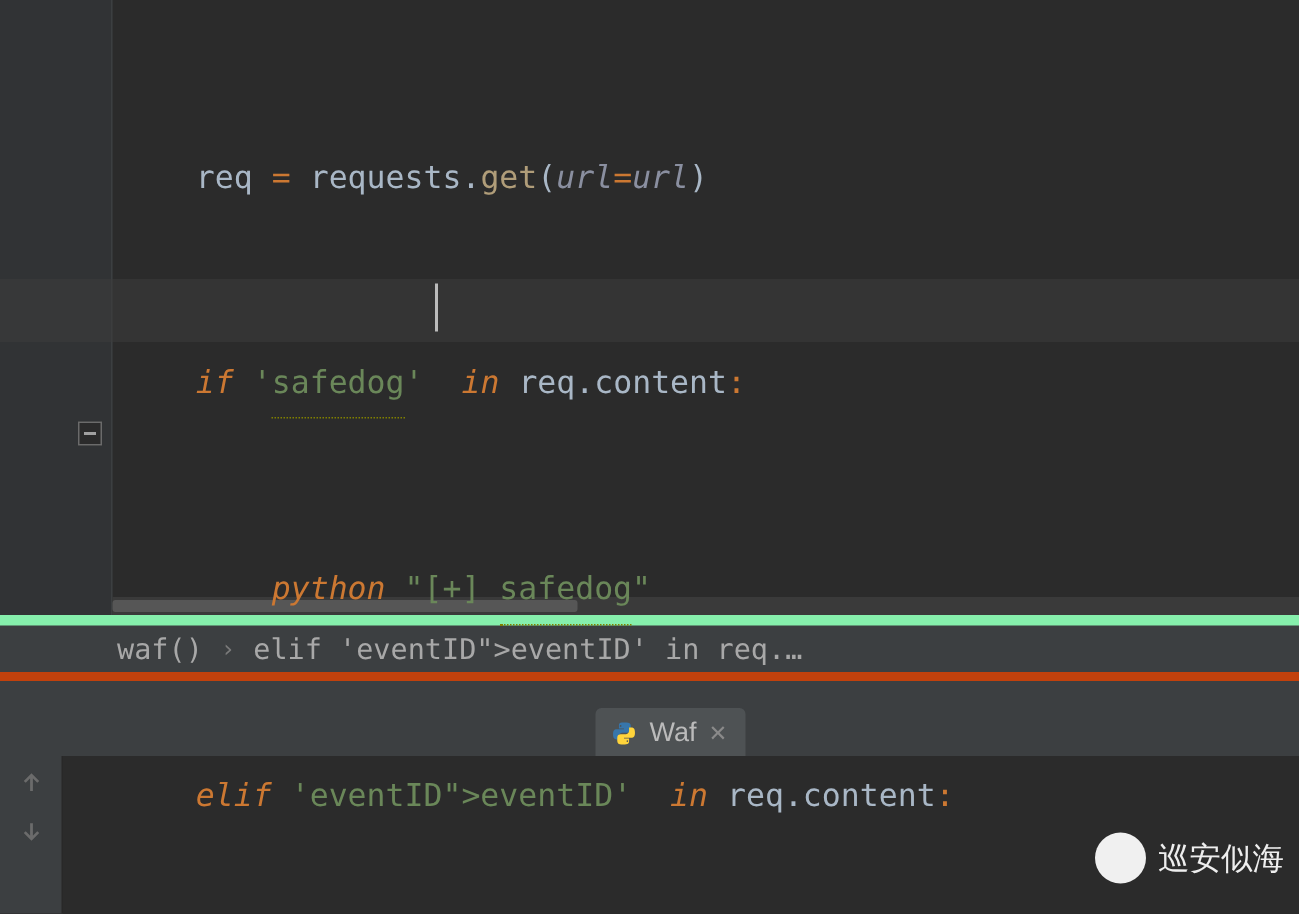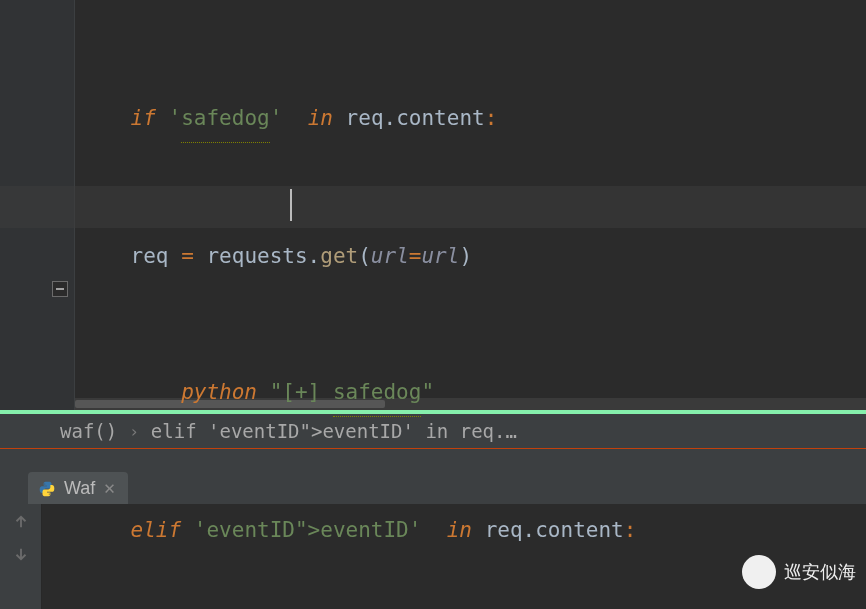--- a/index.html
+++ b/index.html
@@ -102,39 +102,40 @@
     background: #565656;
     border-radius: 2px;
   }
 
   
   .breadcrumb-bar {
     background: #3c3f41;
     height: 38px;
     display: flex;
     align-items: center;
-    padding-left: 60px;
+    padding-left: 78px;
     color: #a8a8a8;
     font-size: 19px;
     gap: 12px;
-    border-top: 4px solid #86efac;
+    border-top: 7px solid #86efac;
   }
   .breadcrumb-sep {
     font-size: 16px;
     color: #7a7a7a;
   }
 
   
   .run-tabs {
     background: #3c3f41;
     height: 56px;
     display: flex;
     align-items: flex-end;
     padding-left: 28px;
-    border-top: 1px solid #c2410c;
+    border-top: 6px solid #c2410c;
+    justify-content: center;
   }
   .run-tab {
     display: flex;
     align-items: center;
     gap: 8px;
     background: #4e5254;
     padding: 6px 12px 5px 10px;
     border-top-left-radius: 4px;
     border-top-right-radius: 4px;
     color: #bbbbbb;
@@ -183,40 +184,40 @@
   
   .footer-brand {
     position: absolute;
     right: 10px;
     bottom: 20px;
     display: flex;
     align-items: center;
     gap: 8px;
     color: #eeeeee;
     font-family: sans-serif;
-    font-size: 18px;
+    font-size: 21px;
     font-weight: 500;
   }
   .brand-circle {
     width: 34px; height: 34px;
     border-radius: 50%;
     background: #f0f0f0;
   }
 </style>
 </head>
 <body>
 
 <div class="editor-area">
   <div class="gutter">
     <div class="fold-handle"></div>
   </div>
   <div class="cursor-line-bg"></div>
   <div class="code">
+    <div>    <span>req</span><span class="assign"> = </span><span>requests.</span><span class="method">get</span><span>(</span><span class="param-ital">url</span><span class="assign">=</span><span class="param-ital">url</span><span>)</span></div>
     <div>    <span class="kw">if</span><span class="str"> '<span class="underlined-olive">safedog</span>' </span> <span class="kw">in</span> <span>req.content</span><span class="assign">:</span></div>
-    <div>    <span>req</span><span class="assign"> = </span><span>requests.</span><span class="method">get</span><span>(</span><span class="param-ital">url</span><span class="assign">=</span><span class="param-ital">url</span><span>)</span></div>
     <div>        <span class="kw">python</span> <span class="str"><span>"[+] </span><span class="underlined-olive">safedog</span><span>"</span></span></div>
     <div>    <span class="kw">elif</span><span class="str"> <span>'eventID"&gt;eventID'</span> </span> <span class="kw">in</span> <span>req.content</span><span class="assign">:</span></div>
     
     
     
     
     
   </div>
   <div class="cursor-caret"></div>
   <div class="code-scrollbar">

